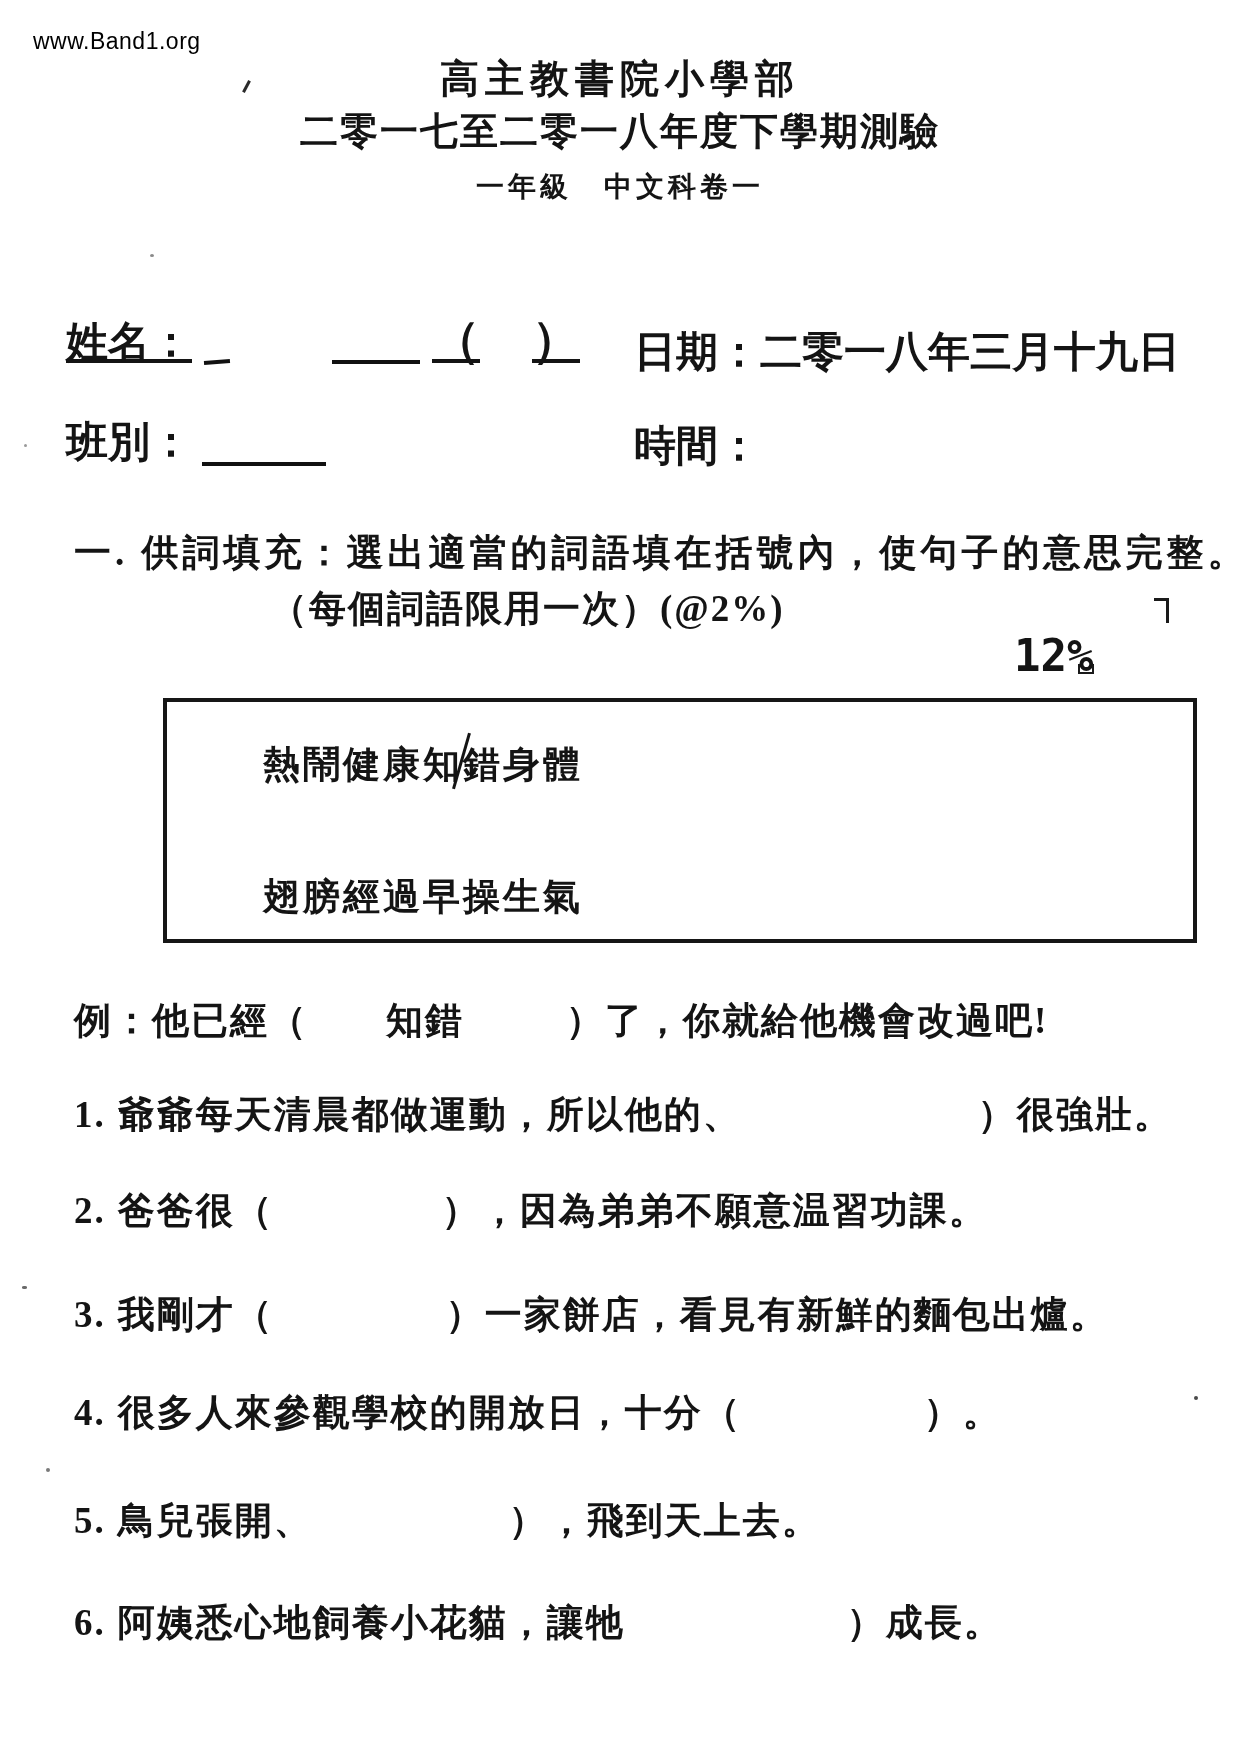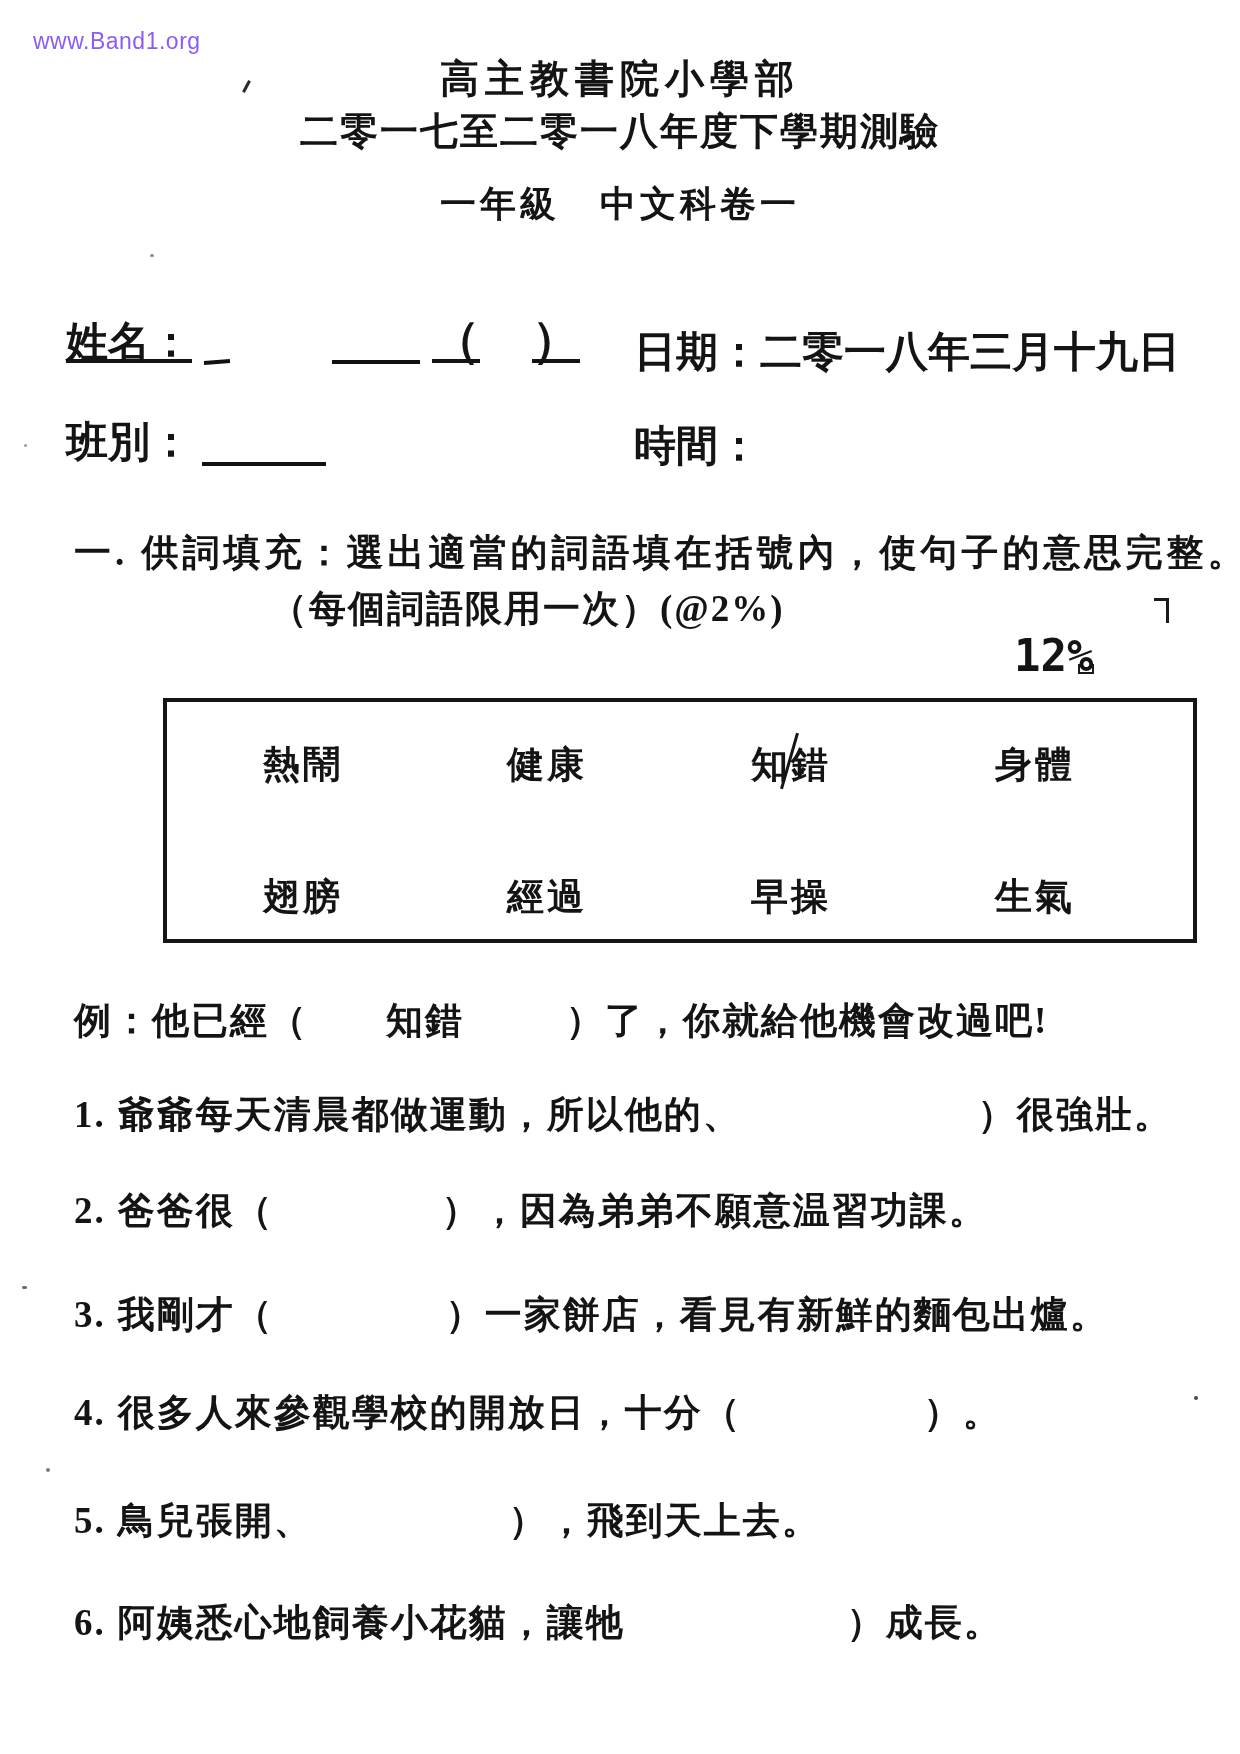--- a/index.html
+++ b/index.html
@@ -4,26 +4,26 @@
 <style>
   html,body{margin:0;padding:0;background:#e8e8e8;}
   .page{
     position:relative;width:1240px;height:1754px;margin:0 auto;
     background:#ffffff;overflow:hidden;color:#141414;
     font-family:"Liberation Serif","DejaVu Serif",serif;font-weight:bold;
   }
   .abs{position:absolute;}
   .watermark{
     left:33px;top:28px;font-family:"Liberation Sans","DejaVu Sans",sans-serif;
-    font-weight:400;font-size:23px;color:#8b5cf6;letter-spacing:0.5px;
+    font-weight:400;font-size:23px;color:#000000;letter-spacing:0.5px;
   }
   .title{width:100%;text-align:center;white-space:nowrap;}
   .t1{top:52px;font-size:39px;letter-spacing:6px;}
   .t2{top:106px;font-size:38px;letter-spacing:2px;}
-  .t3{top:168px;font-size:36px;letter-spacing:4px;margin-top:12px;}
+  .t3{top:168px;font-size:28px;letter-spacing:4px;}
 
   .info-row{white-space:nowrap;font-size:42px;display:flex;align-items:baseline;}
   .name-row{left:66px;top:308px;text-decoration:underline;}
   .date-row{left:634px;top:312px;margin-top:12px;}
   .class-row{left:66px;top:414px;}
   .time-row{left:634px;top:418px;}
   .dash{display:inline-block;width:26px;border-bottom:4px solid #111;
         transform:translateY(8px) rotate(-4deg);margin-left:12px;}
   .uline{display:inline-block;border-bottom:4px solid #111;transform:translateY(8px);}
   .u1{width:88px;margin-left:102px;}
@@ -41,21 +41,21 @@
   .umark{left:1078px;top:664px;width:12px;height:8px;
          border-left:2px solid #1a1a1a;border-right:2px solid #1a1a1a;
          border-bottom:2px solid #1a1a1a;}
 
   .wordbox{
     left:163px;top:698px;width:812px;height:199px;
     border:4px solid #161616;
     display:flex;flex-direction:column;
     padding:38px 118px 0 96px;box-sizing:content-box;
   }
-  .wrow{display:flex;justify-content:space-between;font-size:37px;
+  .wrow{display:flex;font-size:37px;
         letter-spacing:3px;white-space:nowrap;}
   .wrow + .wrow{margin-top:82px;}
   .struck{position:relative;display:inline-block;}
   .slash{position:absolute;left:46%;top:-8px;width:3px;height:58px;
          background:#151515;transform:rotate(16deg);}
 
   .qline{left:74px;font-size:37px;letter-spacing:2px;white-space:nowrap;
          display:flex;align-items:baseline;text-align:center;}
   .qnum{margin-right:12px;}
   .example{top:996px;}

